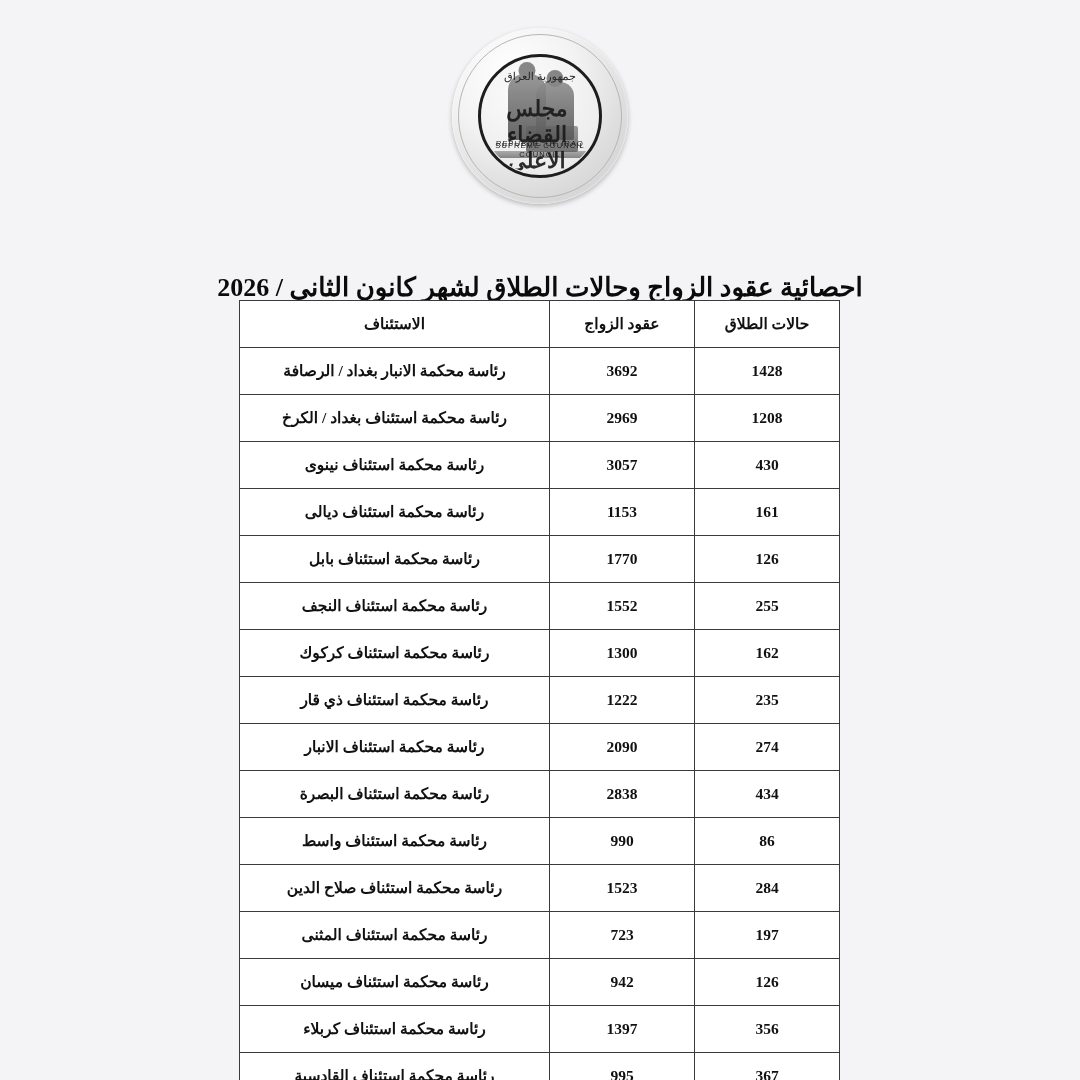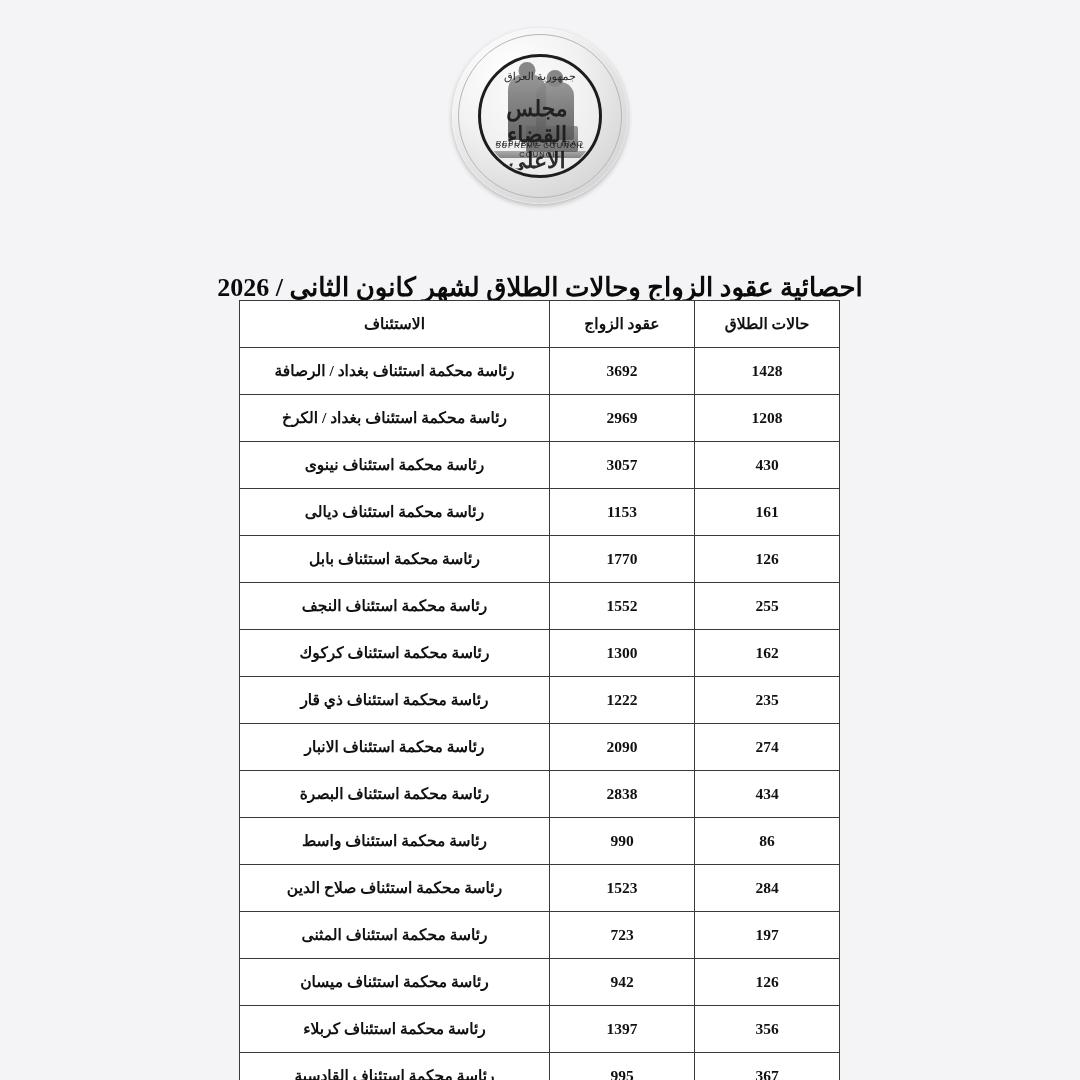--- a/index.html
+++ b/index.html
@@ -241,21 +241,21 @@
         <tr>
           <th class="num">حالات الطلاق</th>
           <th class="num">عقود الزواج</th>
           <th class="court">الاستئناف</th>
         </tr>
       </thead>
       <tbody id="table-body">
           <tr>
             <td class="num">1428</td>
             <td class="num">3692</td>
-            <td class="court">رئاسة محكمة استئناف بغداد / الرصافة</td>
+            <td class="court">رئاسة محكمة الانبار بغداد / الرصافة</td>
           </tr>
           <tr>
             <td class="num">1208</td>
             <td class="num">2969</td>
             <td class="court">رئاسة محكمة استئناف بغداد / الكرخ</td>
           </tr>
           <tr>
             <td class="num">430</td>
             <td class="num">3057</td>
             <td class="court">رئاسة محكمة استئناف نينوى</td>

